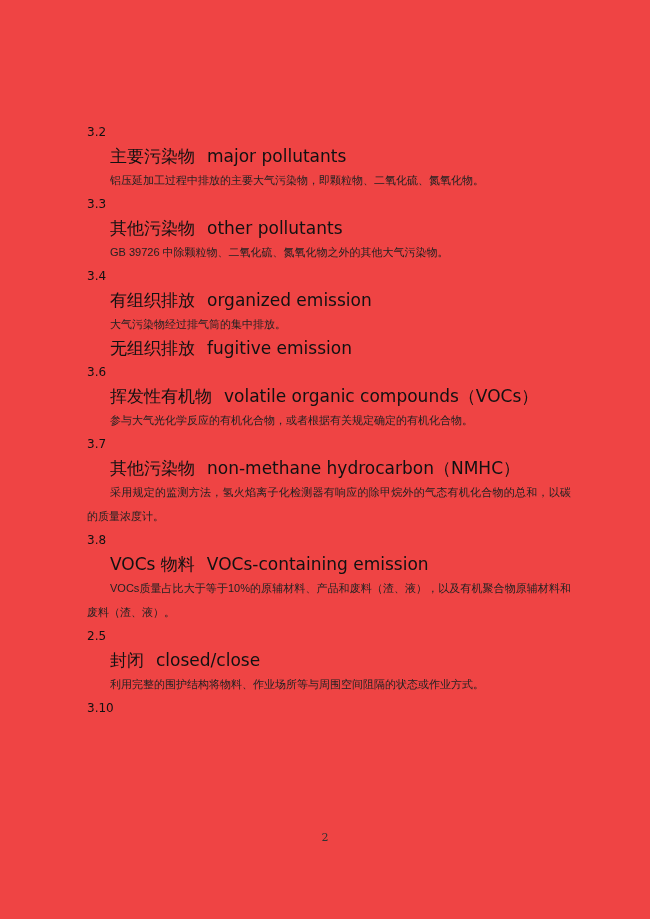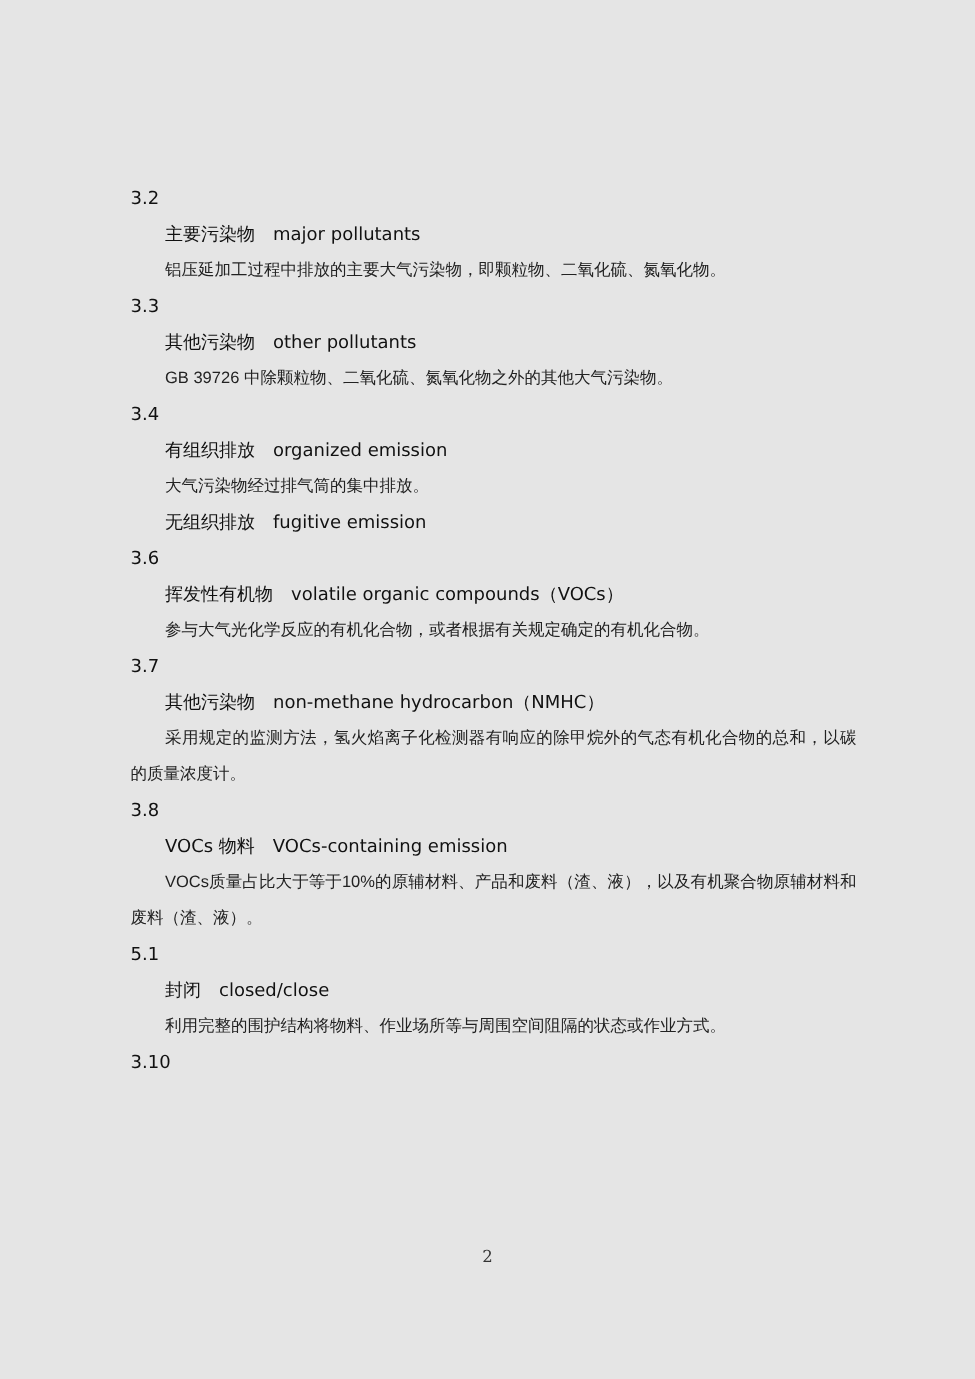--- a/index.html
+++ b/index.html
@@ -12,38 +12,38 @@
     height: 919px;
     position: relative;
     overflow: hidden;
     color: #1a1a1a;
   }
   .page {
     position: absolute;
     left: 0; top: 0;
     width: 650px;
     height: 919px;
-    background: #e5e5e5;
+    background: #ef4444;
   }
   .content {
     position: absolute;
     left: 87px;
     top: 120px;
     width: 484px;
   }
   .num {
     font-family: "DejaVu Sans", sans-serif;
     font-size: 12px;
     line-height: 24px;
     height: 24px;
     color: #111;
   }
   .term {
     font-family: "DejaVu Sans", sans-serif;
-    font-size: 12px;
+    font-size: 17px;
     line-height: 24px;
     height: 24px;
     padding-left: 23px;
     color: #111;
     white-space: nowrap;
   }
   .term .zh { font-weight: normal; }
   .term .en { margin-left: 12px; }
   .def {
     font-family: Liberation Sans, sans-serif;
@@ -104,21 +104,21 @@
       <div class="def">采用规定的监测方法，氢火焰离子化检测器有响应的除甲烷外的气态有机化合物的总和，以碳的质量浓度计。</div>
     </div>
 
     <div>
       <div class="num">3.8</div>
       <div class="term"><span class="zh">VOCs 物料</span><span class="en">VOCs-containing emission</span></div>
       <div class="def">VOCs质量占比大于等于10%的原辅材料、产品和废料（渣、液），以及有机聚合物原辅材料和废料（渣、液）。</div>
     </div>
 
     <div>
-      <div class="num">5.1</div>
+      <div class="num">2.5</div>
       <div class="term"><span class="zh">封闭</span><span class="en">closed/close</span></div>
       <div class="def">利用完整的围护结构将物料、作业场所等与周围空间阻隔的状态或作业方式。</div>
     </div>
 
     <div class="num">3.10</div>
   </div>
 
   <div class="page-number">2</div>
 </div>
 

